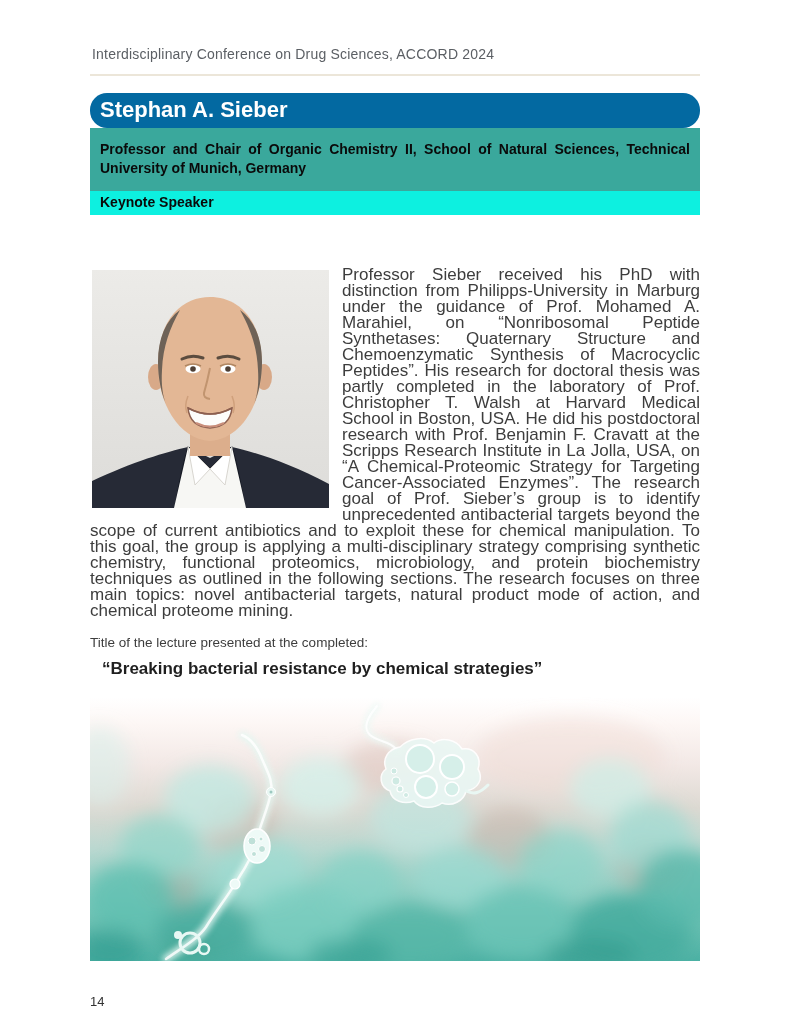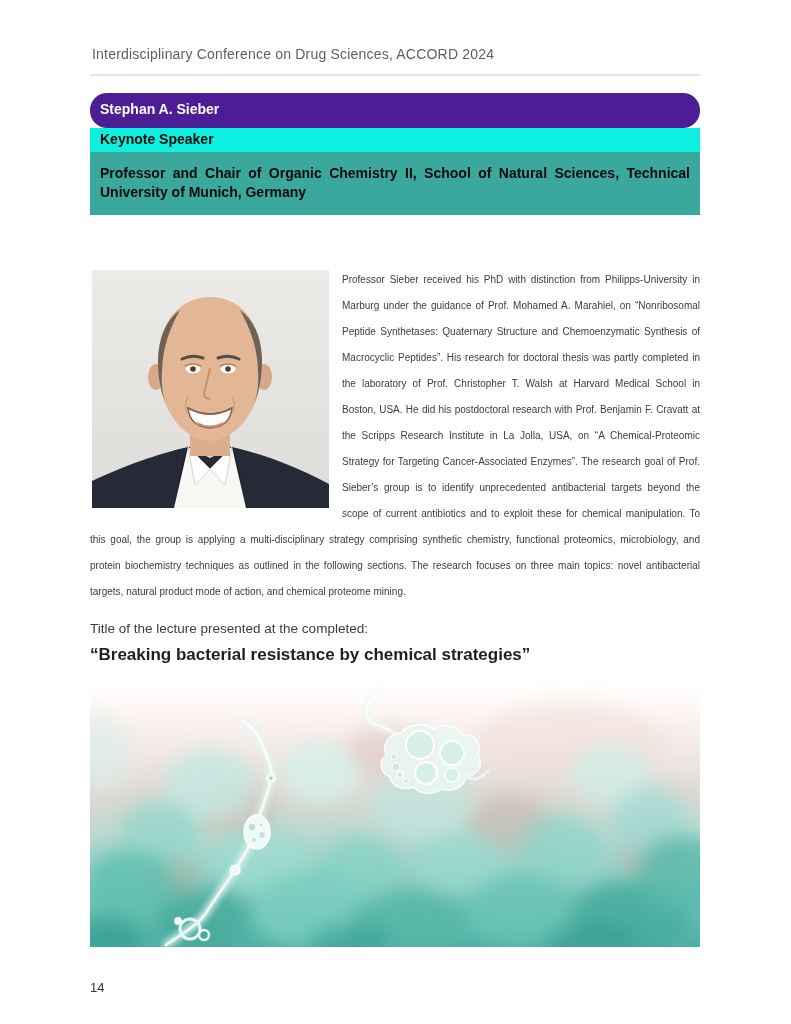--- a/index.html
+++ b/index.html
@@ -10,64 +10,64 @@
   }
   .page{padding:46px 91px 0 90px;}
 
   .running-header{
     font-size:14px;color:#5b5f64;margin:0 0 12px 2px;letter-spacing:.2px;
   }
   .divider{border:none;border-top:2px solid #ece6d9;margin:0 0 17px 0;}
 
   .banner{width:100%;box-sizing:border-box;}
   .name-banner{
-    background:#4c1d95;color:#ffffff;font-weight:bold;font-size:14px;
+    background:#0369a1;color:#ffffff;font-weight:bold;font-size:22px;
     padding:5px 10px 7px 10px;line-height:23px;border-radius:17px;
   }
   .aff-banner{
     background:#3aa89c;color:#0a0a0a;font-weight:bold;font-size:14px;
     line-height:19px;padding:12px 10px 13px 10px;text-align:justify;
   }
   .keynote-banner{
     background:#0df0e0;color:#0a0a0a;font-weight:bold;font-size:14px;
     padding:3px 10px 4px 10px;line-height:17px;
   }
 
   .bio{margin-top:52px;}
   .portrait{
     float:left;width:237px;height:238px;margin:3px 13px 3px 2px;
     background:#e9e8e5;
   }
   .portrait svg{display:block;width:100%;height:100%;}
   .bio-text{
-    font-size:10px;line-height:26px;text-align:justify;margin:0;color:#3d3d3d;
+    font-size:17px;line-height:16px;text-align:justify;margin:0;color:#3d3d3d;
   }
 
   .lecture-intro{font-size:13.5px;margin:16px 0 0 0;color:#3d3d3d;}
-  .lecture-title{font-size:17px;font-weight:bold;margin:9px 0 0 0;color:#1f1f1f;}
+  .lecture-title{font-size:17px;font-weight:bold;margin:9px 0 0 12px;color:#1f1f1f;}
 
   .artwork{margin-top:18px;width:610px;height:264px;}
   .artwork svg{display:block;width:100%;height:100%;}
 
   .page-number{
     margin-top:33px;font-size:13px;color:#333333;
   }
   .clear{clear:both;}
 </style>
 </head>
 <body>
 
 <div class="page">
 
   <p class="running-header">Interdisciplinary Conference on Drug Sciences, ACCORD 2024</p>
   <hr class="divider">
 
   <div class="banner name-banner">Stephan A. Sieber</div>
+  <div class="banner aff-banner">Professor and Chair of Organic Chemistry II, School of Natural Sciences, Technical University of Munich, Germany</div>
   <div class="banner keynote-banner">Keynote Speaker</div>
-  <div class="banner aff-banner">Professor and Chair of Organic Chemistry II, School of Natural Sciences, Technical University of Munich, Germany</div>
 
   <div class="bio">
     <div class="portrait" title="Portrait photo of Stephan A. Sieber">
       <svg viewBox="0 0 237 238">
         <defs>
           <linearGradient id="pbg" x1="0" y1="0" x2="0" y2="1">
             <stop offset="0" stop-color="#ecebe8"></stop>
               <stop offset="1" stop-color="#dddcd9"></stop>
           </linearGradient>
         </defs>

